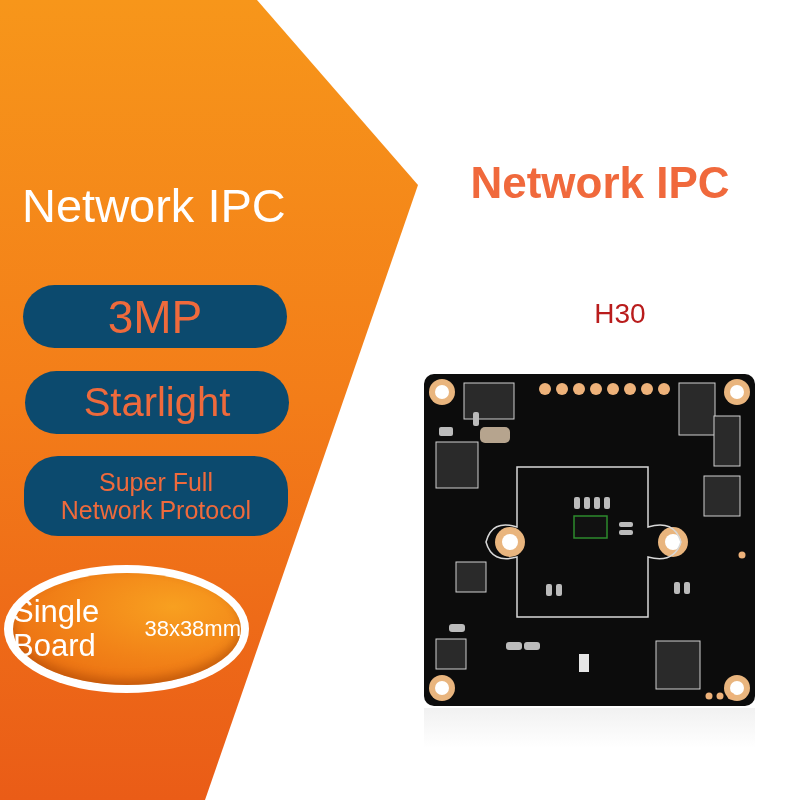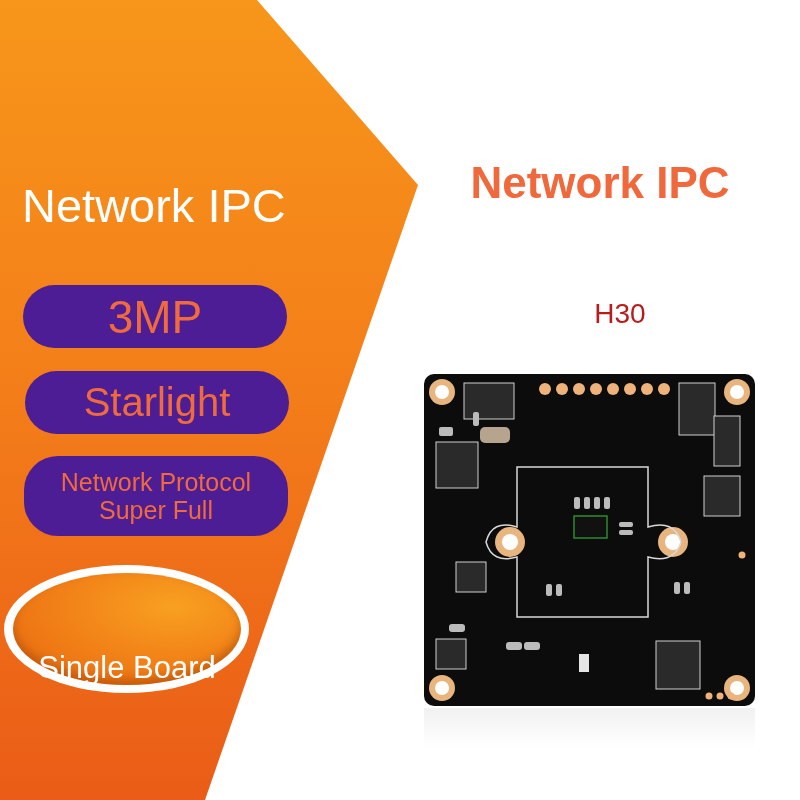--- a/index.html
+++ b/index.html
@@ -1,25 +1,25 @@
 <!DOCTYPE html>
 <html><head>
 <meta charset="utf-8">
 <style>
   html, body { margin: 0; padding: 0; }
   body { width: 800px; height: 800px; position: relative; overflow: hidden; background: #ffffff; font-family: "Liberation Sans", sans-serif; }
   .banner { position: absolute; left: 0; top: 0; width: 800px; height: 800px; }
   .banner-title { position: absolute; left: 22px; top: 178px; width: 350px; font-size: 47px; color: #ffffff; white-space: nowrap; }
-  .pill { position: absolute; background: #4c1d95; border-radius: 34px; display: flex; align-items: center; justify-content: center; color: #ef6a3c; text-align: center; }
+  .pill { position: absolute; background: #0c4a6e; border-radius: 34px; display: flex; align-items: center; justify-content: center; color: #ef6a3c; text-align: center; }
   .pill-3mp { left: 23px; top: 285px; width: 264px; height: 63px; font-size: 46px; }
   .pill-star { left: 25px; top: 371px; width: 264px; height: 63px; font-size: 40px; }
   .pill-proto { left: 24px; top: 456px; width: 264px; height: 80px; font-size: 25px; line-height: 28px; flex-direction: column; }
   .proto-text { position: relative; }
   .oval-ring { position: absolute; left: 4px; top: 565px; width: 245px; height: 128px; border-radius: 50%; background: #ffffff; }
-  .oval { position: absolute; left: 13px; top: 573px; width: 228px; height: 112px; border-radius: 50%; background: radial-gradient(ellipse at 70% 30%, #f8a020 0%, #f28418 45%, #e8650f 100%); box-shadow: inset 0 -6px 10px rgba(150,60,0,0.45); display: flex; flex-direction: column; align-items: center; justify-content: flex-end; color: #ffffff; }
+  .oval { position: absolute; left: 13px; top: 573px; width: 228px; height: 112px; border-radius: 50%; background: radial-gradient(ellipse at 70% 30%, #f8a020 0%, #f28418 45%, #e8650f 100%); box-shadow: inset 0 -6px 10px rgba(150,60,0,0.45); display: flex; flex-direction: row; align-items: center; justify-content: space-between; color: #ffffff; }
   .oval-title { font-size: 31px; line-height: 34px; }
   .oval-sub { font-size: 22px; line-height: 30px; }
   .series-title { position: absolute; left: 405px; top: 156px; width: 390px; text-align: center; font-weight: bold; font-size: 44px; line-height: 54px; color: #f0693c; }
   .model { position: absolute; left: 420px; top: 298px; width: 400px; text-align: center; font-size: 28px; color: #b91c1c; }
   .pcb-wrap { position: absolute; left: 424px; top: 374px; width: 331px; height: 332px; }
   .reflection { position: absolute; left: 424px; top: 708px; width: 331px; height: 40px; background: linear-gradient(#e8e8e8, rgba(255,255,255,0)); opacity: 0.6; }
 </style>
 </head>
 <body>
 
@@ -37,27 +37,28 @@
 <div class="banner-title">Network IPC</div>
 
 <div class="pill pill-3mp">
   <span>3MP</span>
 </div>
 <div class="pill pill-star">
   <span>Starlight</span>
 </div>
 <div class="pill pill-proto">
 
+  <span class="proto-text">Super Full</span>
   <span class="proto-text">Network Protocol</span>
-  <span class="proto-text">Super Full</span>
 </div>
 
 <div class="oval-ring"></div>
 <div class="oval">
   <span class="oval-title">Single Board</span>
+  <span class="oval-sub">38x38mm</span>
 </div>
 
 <div class="series-title">
   <div>Network IPC</div>
 </div>
 <div class="model">H30</div>
 
 <div class="reflection"></div>
 
 <svg class="pcb-wrap" viewBox="0 0 331 332">

